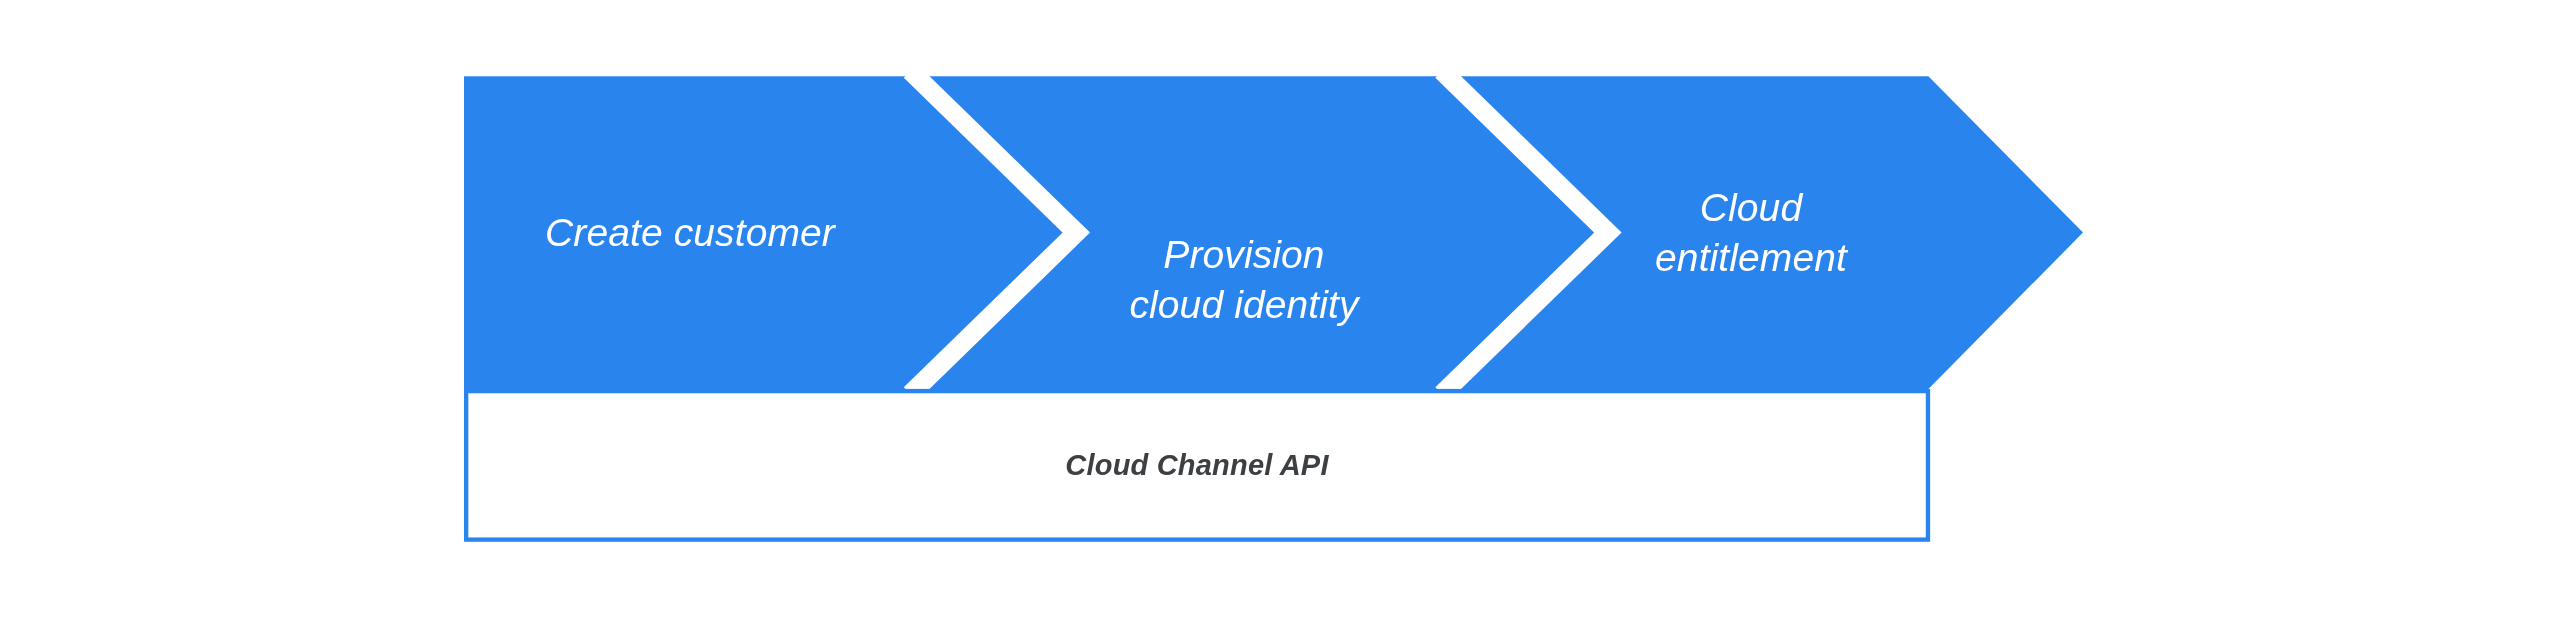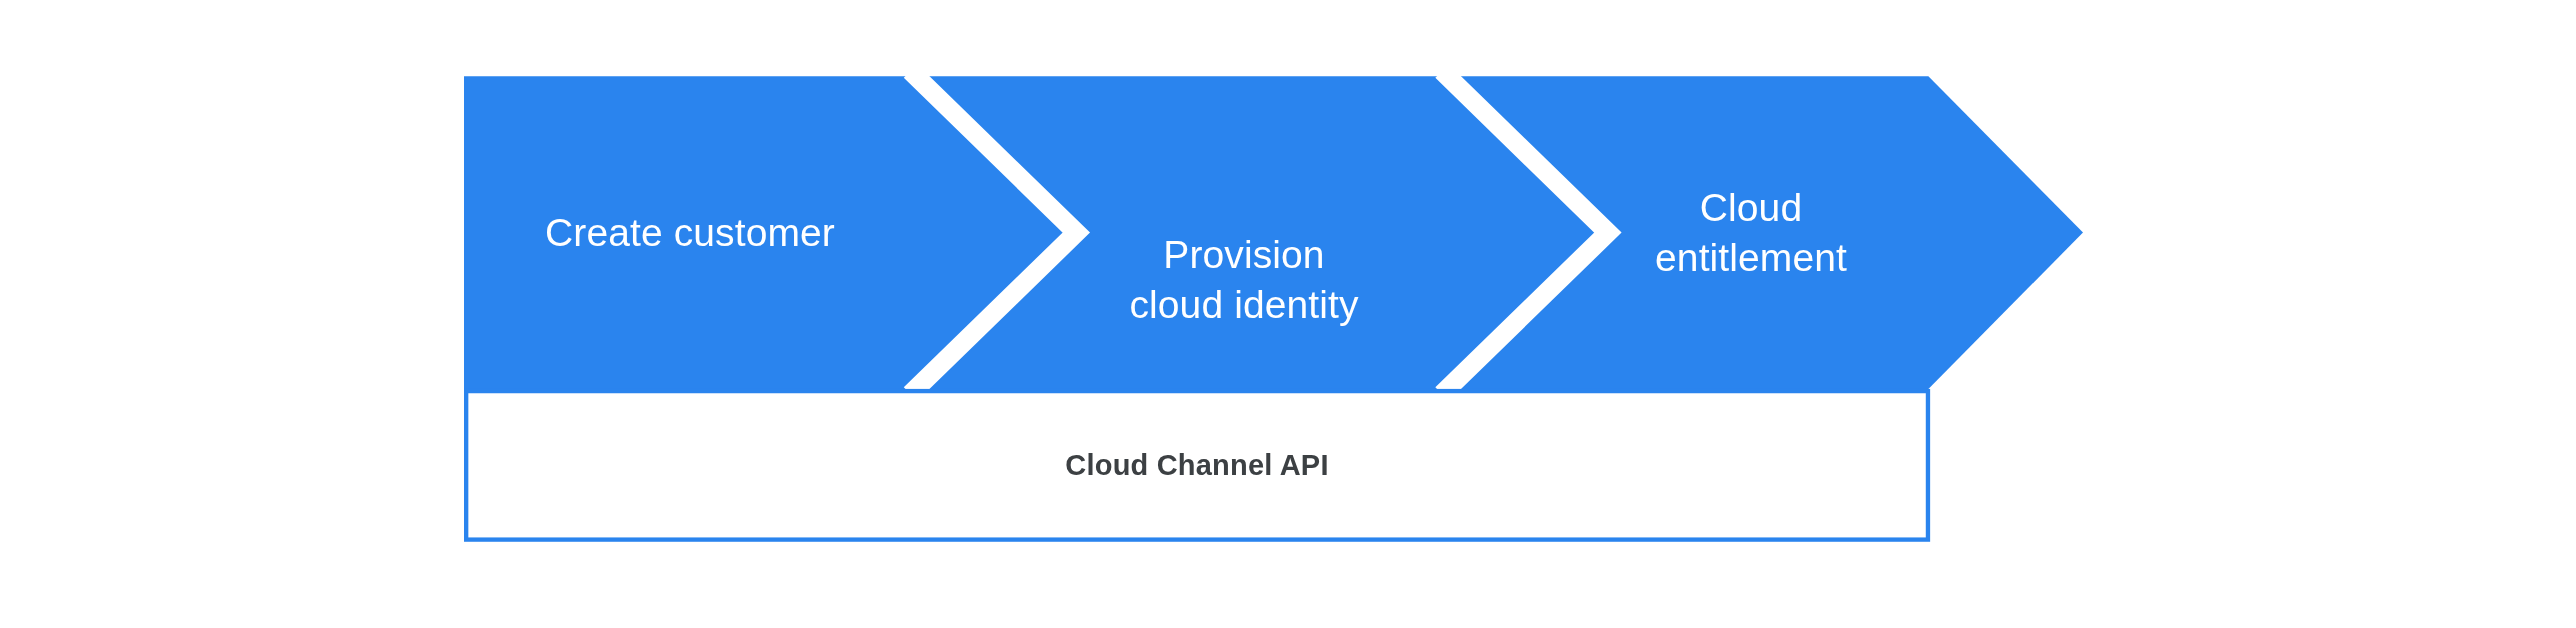--- a/index.html
+++ b/index.html
@@ -13,20 +13,21 @@
     font-family: "Liberation Sans", sans-serif;
     -webkit-font-smoothing: antialiased;
   }
 
   #canvas {
     position: relative;
     width: 2304px;
     height: 629px;
     background: #ffffff;
     overflow: hidden;
+    font-style: italic;
   }
 
   
   .flow {
     position: absolute;
     left: 464px;
     top: 76px;
     width: 1619px;
     height: 466px;
   }

